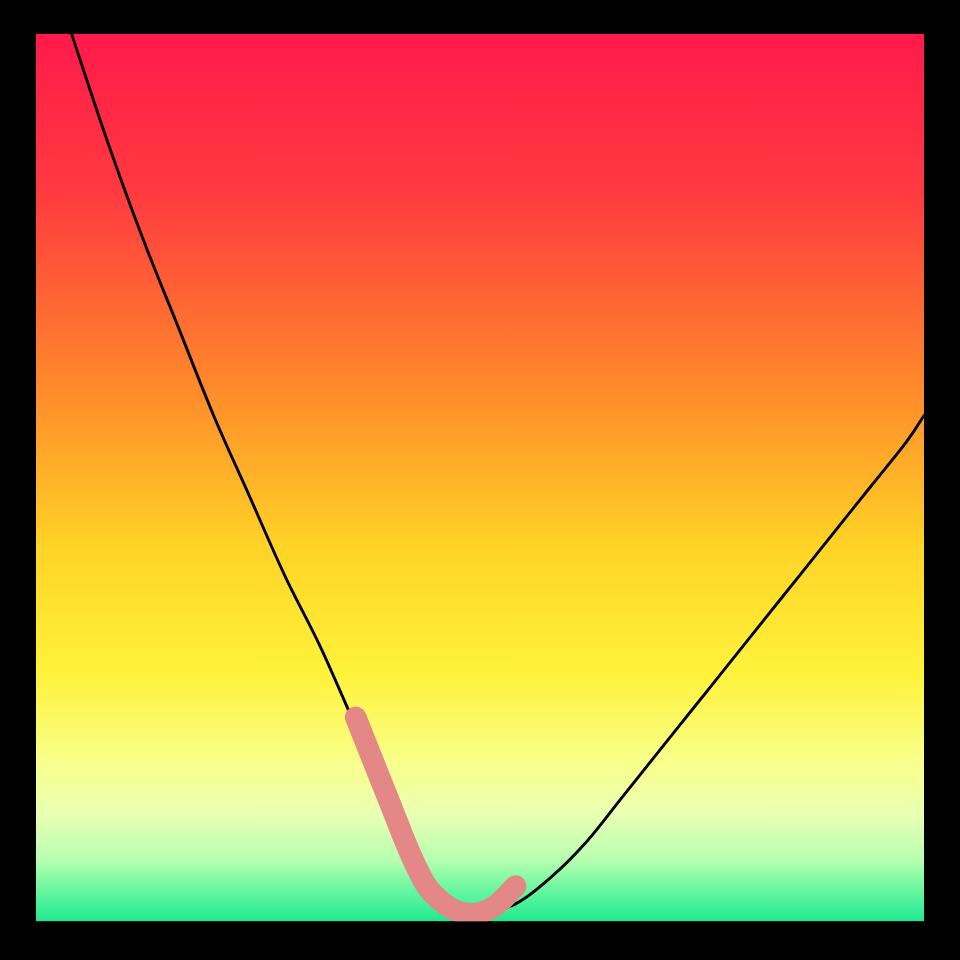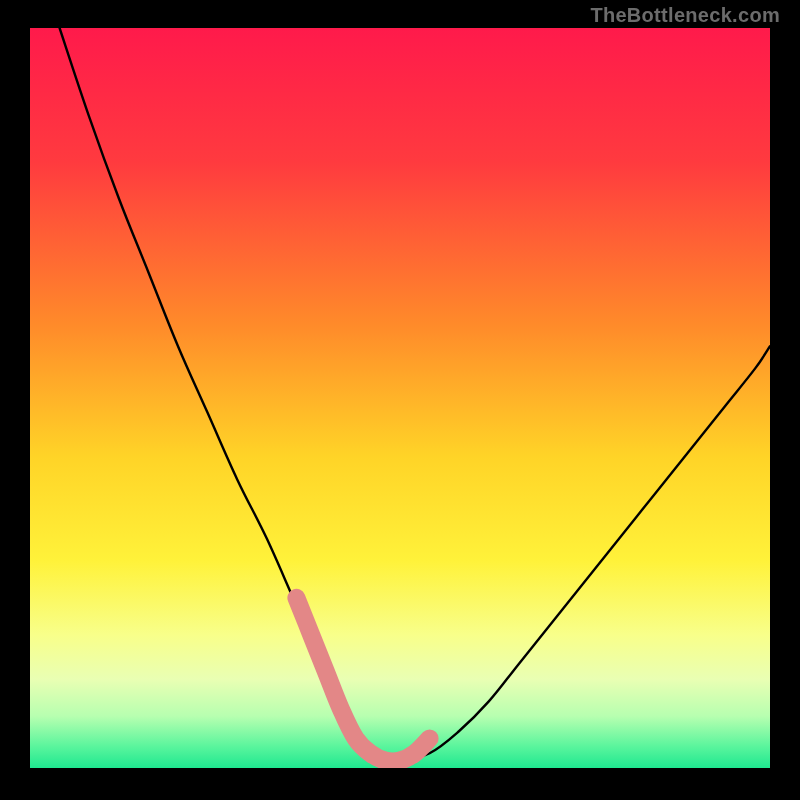--- a/index.html
+++ b/index.html
@@ -42,21 +42,20 @@
   svg.overlay {
     position: absolute;
     inset: 0;
   }
 </style>
 </head>
 <body>
 
 <div class="frame">
 
-  <div class="watermark">TheBottleneck.com</div>
 
   <div class="plot-area">
     <svg class="gradient-bg" viewBox="0 0 740 740" preserveAspectRatio="none">
       <defs>
         <linearGradient id="bg-grad" x1="0" y1="0" x2="0" y2="1">
             <stop offset="0%" stop-color="#ff1a4b"></stop>
             <stop offset="18%" stop-color="#ff3a3f"></stop>
             <stop offset="40%" stop-color="#ff8a2a"></stop>
             <stop offset="57.99999999999999%" stop-color="#ffd427"></stop>
             <stop offset="72%" stop-color="#fff23a"></stop>

